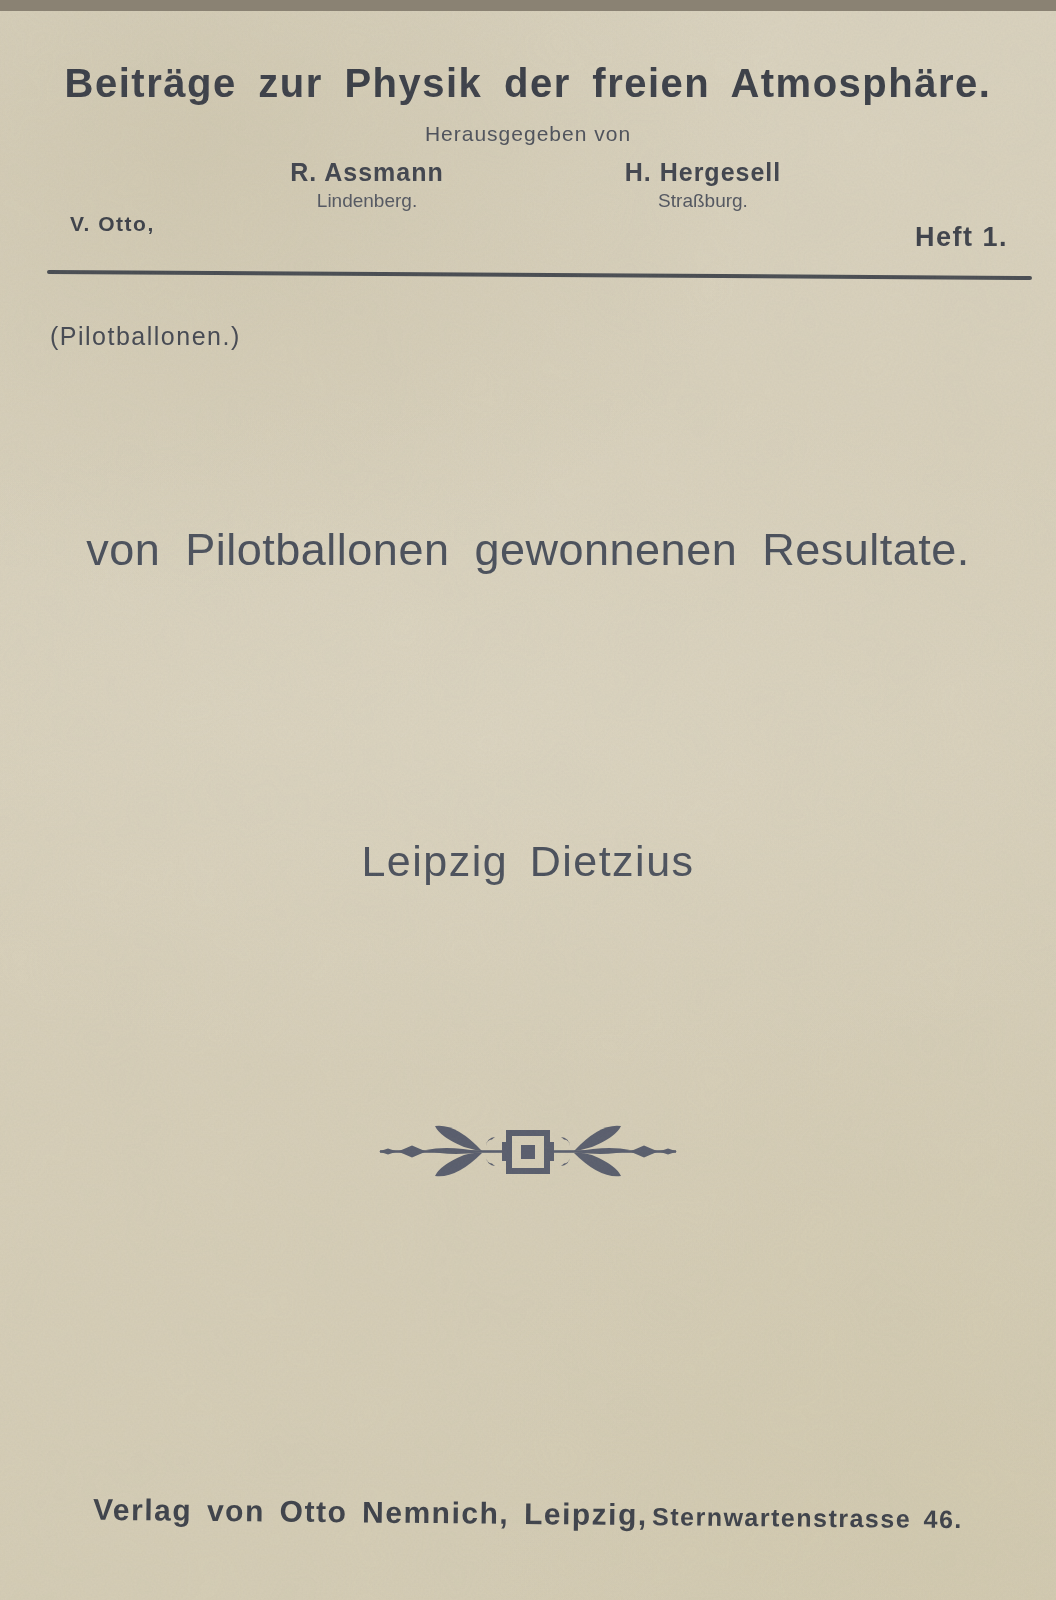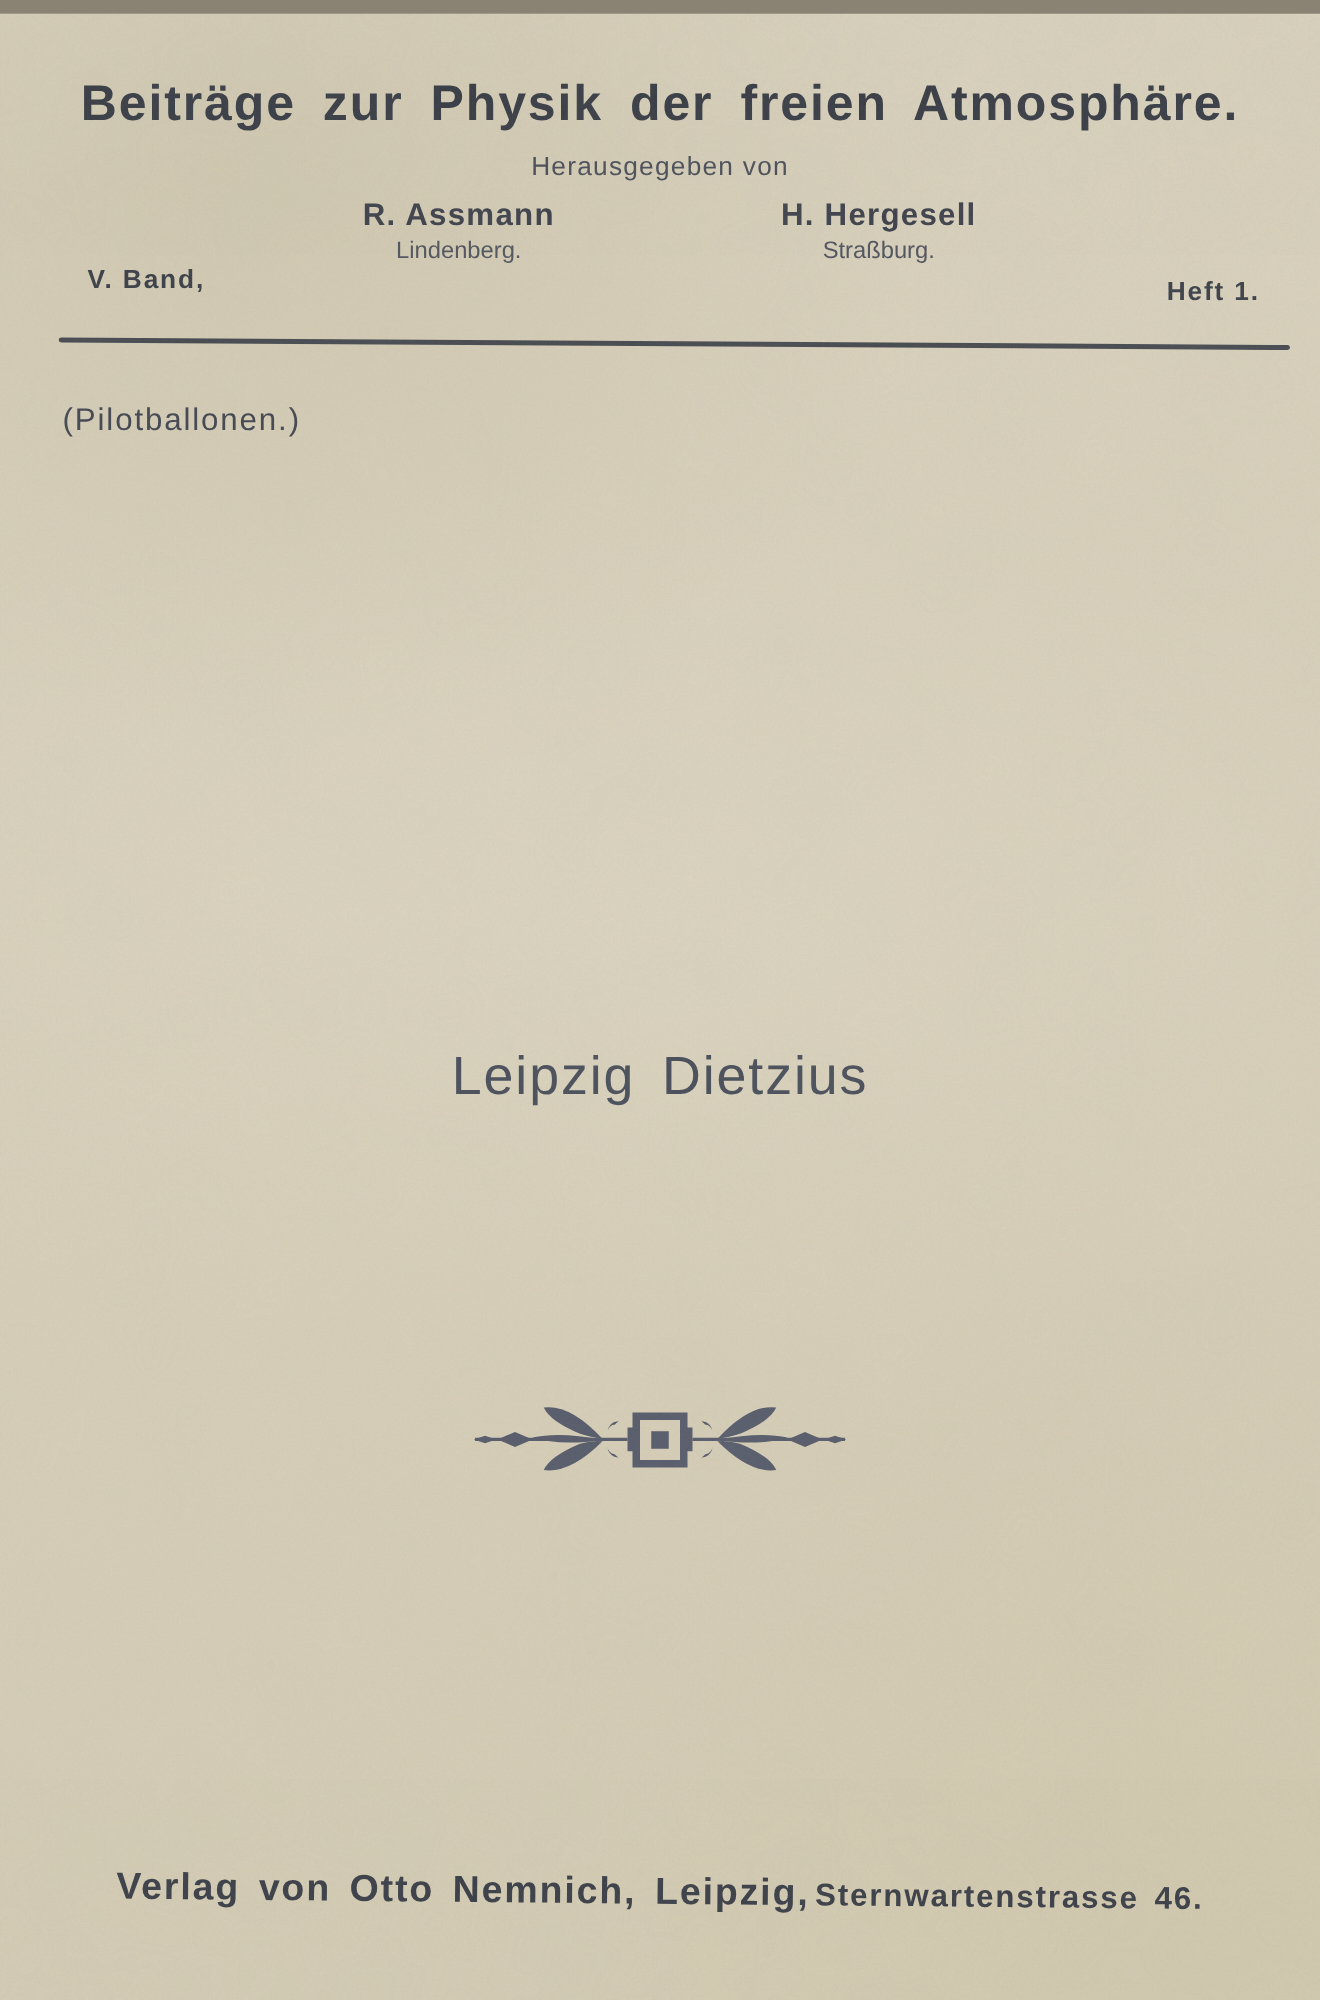--- a/index.html
+++ b/index.html
@@ -58,21 +58,21 @@
   .volume-label {
     left: 70px;
     top: 201px;
     font-size: 21px;
     font-weight: bold;
     letter-spacing: 1.5px;
   }
   .issue-label {
     right: 48px;
     top: 211px;
-    font-size: 21px;
+    font-size: 27px;
     font-weight: bold;
     letter-spacing: 1.5px;
   }
   .head-rule {
     left: 47px;
     top: 262px;
     width: 985px;
     height: 3.5px;
     background: #45494f;
     border-radius: 2px;
@@ -140,27 +140,28 @@
       <div class="editor-place">Lindenberg.</div>
     </div>
     <div class="editor">
       <div class="editor-name">H. Hergesell</div>
       <div class="editor-place">Straßburg.</div>
     </div>
   </div>
 
   <div class="abs centered edited-by">Herausgegeben von</div>
 
-  <div class="abs volume-label">V. Band,</div>
+  <div class="abs volume-label">V. Otto,</div>
   <div class="abs issue-label">Heft 1.</div>
 
   <div class="abs head-rule"></div>
 
   <div class="abs reprint-note">(Pilotballonen.)</div>
 
+  <div class="abs centered main-title title-line2">von Pilotballonen gewonnenen Resultate.</div>
 
 
   <div class="abs centered author-name">Leipzig Dietzius</div>
 
   <div class="abs ornament-wrap">
     <svg width="300" height="64" viewBox="0 0 300 64" fill="#565b6b" stroke="none">
       <g id="orn-right">
 
         <rect x="176" y="33.2" width="122" height="2.6"></rect>
 

